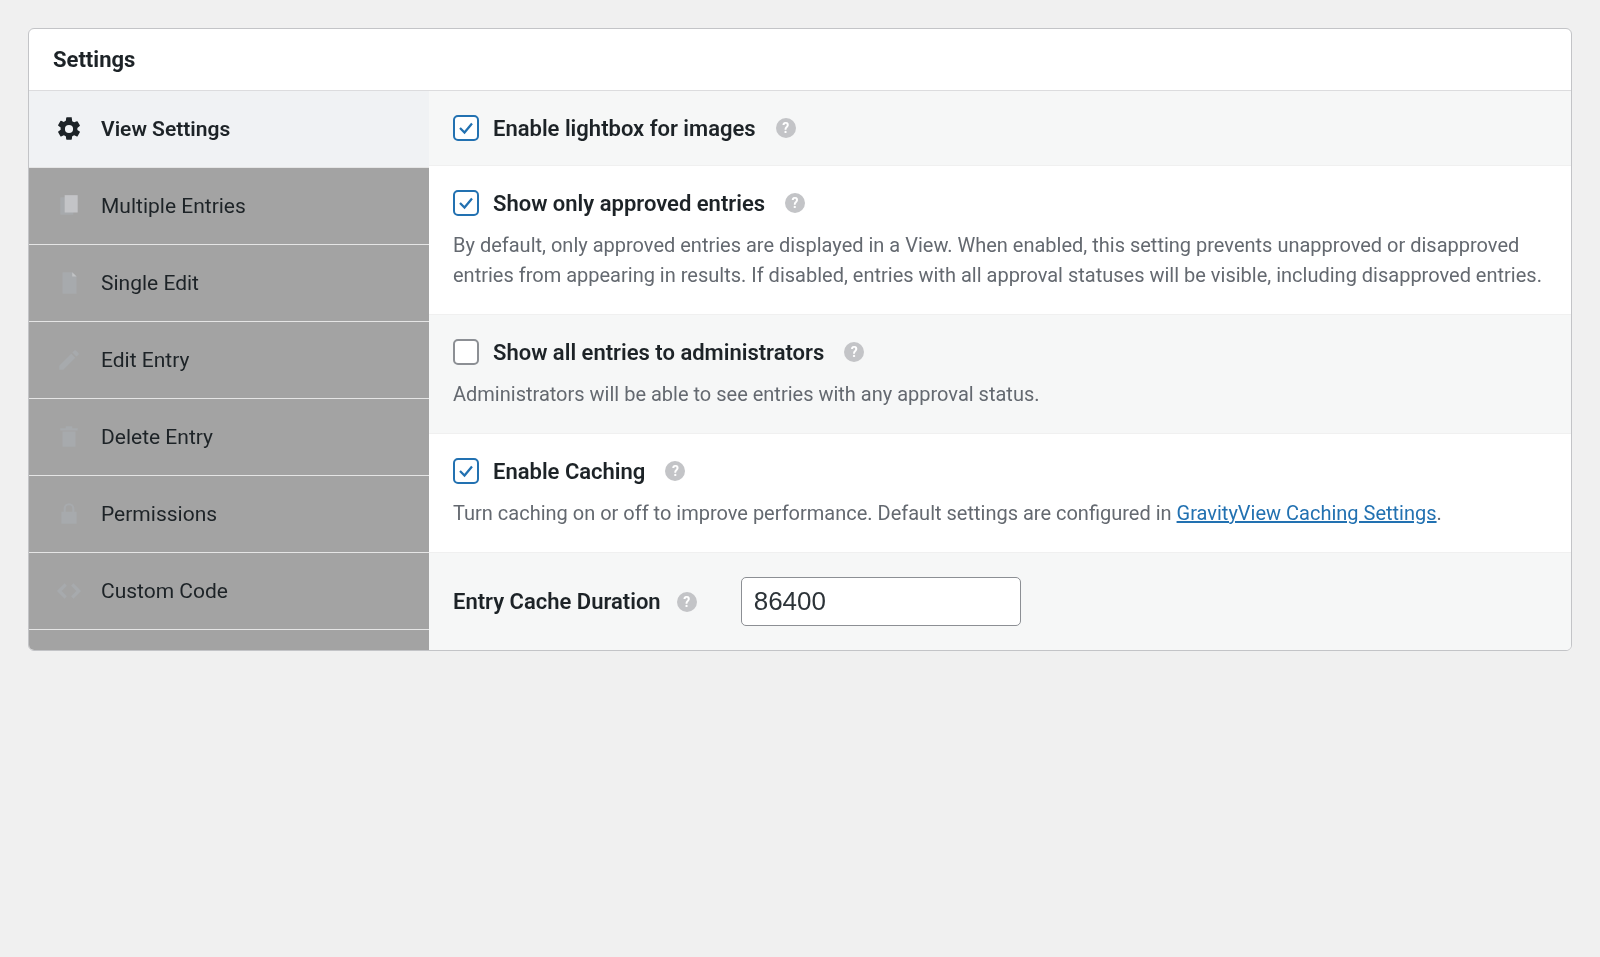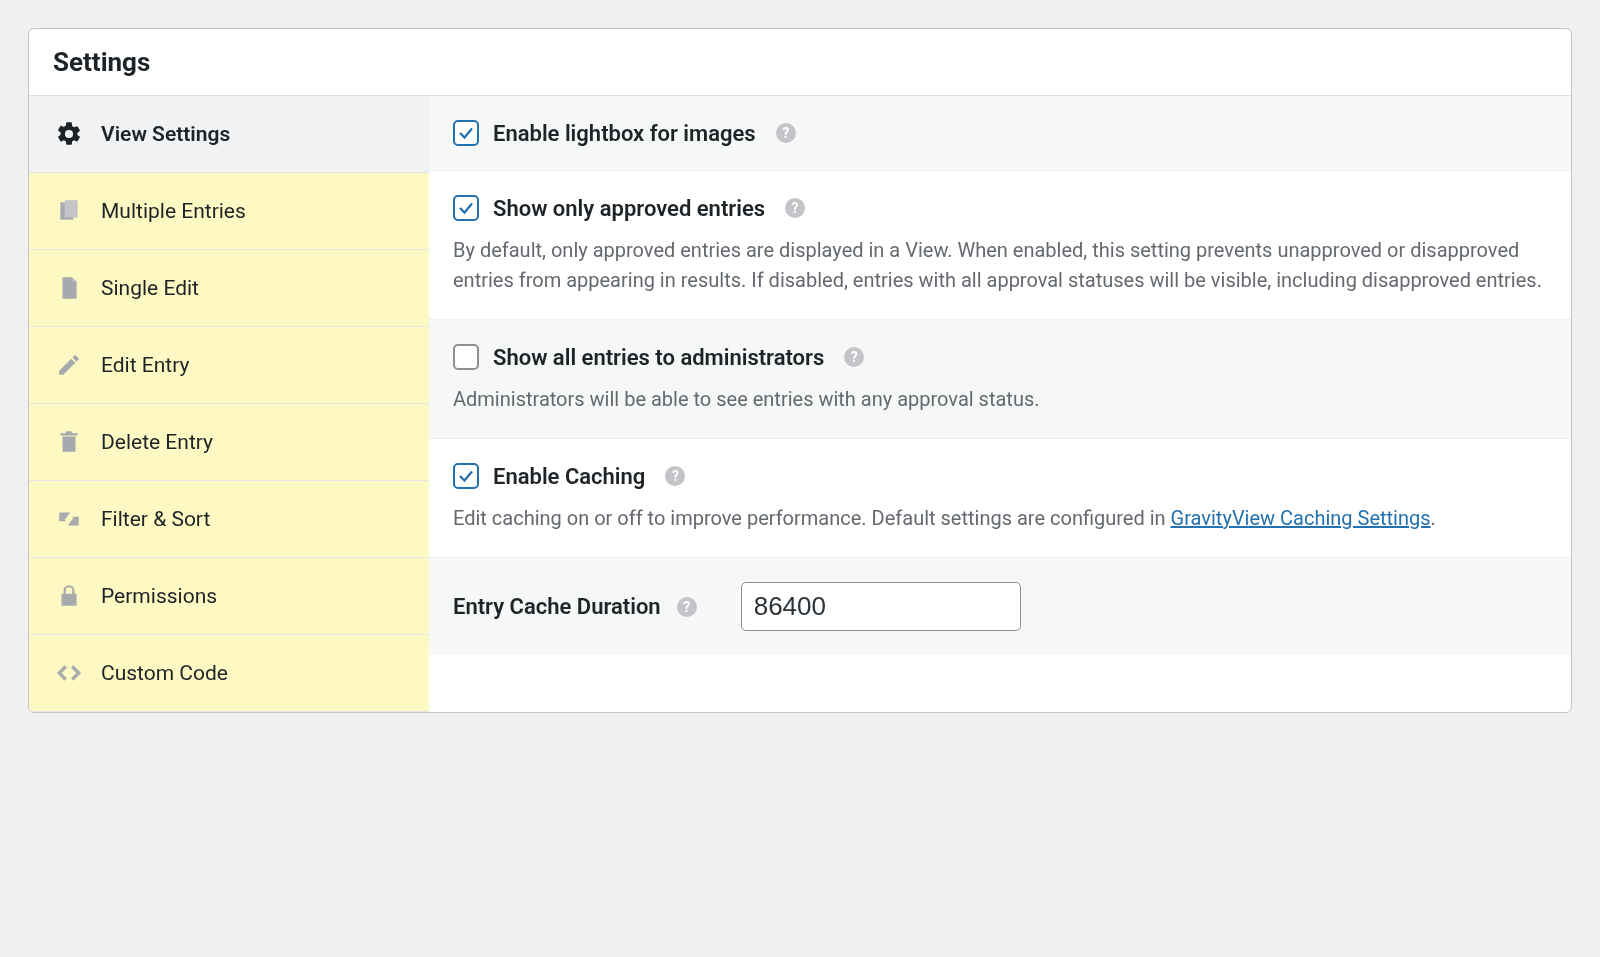--- a/index.html
+++ b/index.html
@@ -14,32 +14,32 @@
       color: #1d2327;
     }
     .panel {
       background: #fff;
       border: 1px solid #c3c4c7;
       border-radius: 6px;
       overflow: hidden;
     }
     .panel-header {
       padding: 18px 24px;
-      font-size: 26px;
+      font-size: 22px;
       font-weight: 700;
       border-bottom: 1px solid #dcdcde;
       color: #1d2327;
     }
     .panel-body {
       display: flex;
     }
     .sidebar {
       width: 400px;
       flex-shrink: 0;
-      background: #fef9c3;
+      background: #a3a3a3;
     }
     .sidebar-item {
       display: flex;
       align-items: center;
       padding: 24px 26px;
       border-bottom: 1px solid #e5e5e5;
       cursor: pointer;
       font-size: 21px;
       color: #1d2327;
       gap: 18px;
@@ -201,31 +201,20 @@
 
       <div class="sidebar-item">
         <span class="icon">
           <svg viewBox="0 0 24 24" width="26" height="26" fill="#a7aaad">
               <path d="M6 7h12v14H6zM4 4h16v2H4zM9 2h6v2H9z"></path>
             </svg>
         </span>
         <span>Delete Entry</span>
       </div>
 
-      <div class="sidebar-item">
-        <span class="icon">
-          <svg viewBox="0 0 24 24" width="26" height="26" fill="#a7aaad">
-              <path d="M3 6l6 8H3zM21 18l-6-8h6z"></path>
-              <path d="M3 6h6l-6 8zM15 10h6l-6 8z" opacity="0"></path>
-              <polygon points="3,6 13,6 8,13"></polygon>
-              <polygon points="21,18 11,18 16,11"></polygon>
-            </svg>
-        </span>
-        <span>Filter &amp; Sort</span>
-      </div>
 
       <div class="sidebar-item">
         <span class="icon">
           <svg viewBox="0 0 24 24" width="26" height="26" fill="#a7aaad">
               <path d="M17 10V7a5 5 0 0 0-10 0v3H5v11h14V10zm-8-3a3 3 0 0 1 6 0v3H9z"></path>
             </svg>
         </span>
         <span>Permissions</span>
       </div>
 
@@ -283,21 +272,21 @@
         <div class="setting-title-line">
           <div class="checkbox checked">
             <svg viewBox="0 0 24 24">
                 <polyline points="4,12 10,18 20,6"></polyline>
               </svg>
           </div>
           <span class="setting-label">Enable Caching</span>
           <span class="help-icon">?</span>
         </div>
         <div class="setting-desc">
-          <span>Edit caching on or off to improve performance. Default settings are configured in </span><a href="#">GravityView Caching Settings</a><span>.</span>
+          <span>Turn caching on or off to improve performance. Default settings are configured in </span><a href="#">GravityView Caching Settings</a><span>.</span>
         </div>
       </div>
 
       <div class="setting-row grey" style="border-bottom:none;">
         <div class="label-only-row">
           <div class="plain-label">
             <span>Entry Cache Duration</span>
             <span class="help-icon">?</span>
           </div>
           <input type="text" class="text-input" value="86400" style="">

